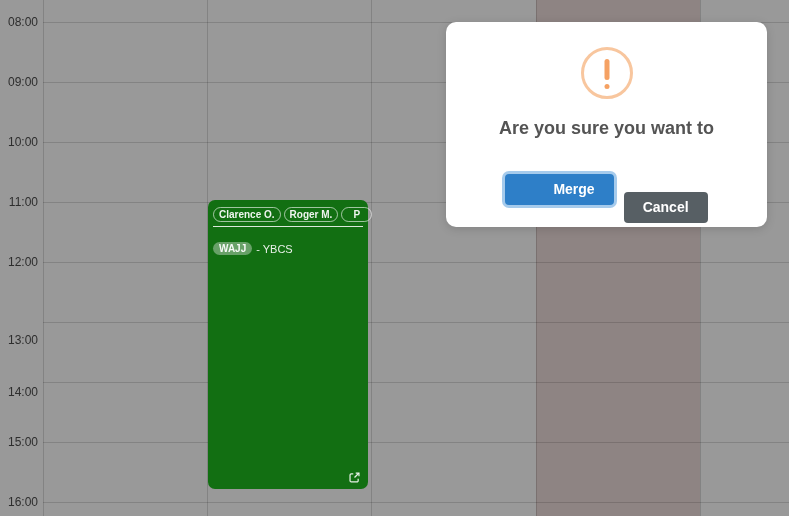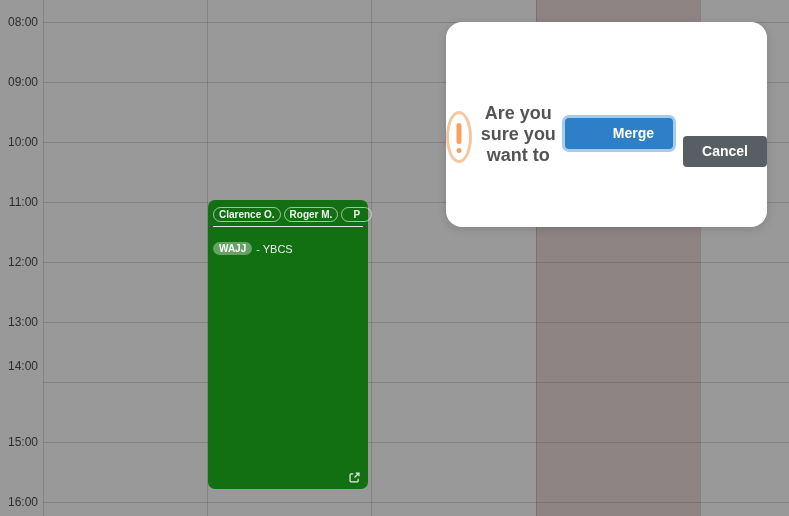--- a/index.html
+++ b/index.html
@@ -77,23 +77,23 @@
   .ext-link {
     position: absolute; right: 7px; bottom: 6px;
     width: 13px; height: 13px;
   }
 
   
   .modal {
     position: absolute; left: 446px; top: 22px;
     width: 321px; height: 205px;
     background: #ffffff;
-    border-radius: 16px;
+    border-radius: 10px;
     box-shadow: 0 2px 10px rgba(0,0,0,0.15);
-    display: flex; align-items: center;
+    display: flex; flex-direction: column; align-items: center;
     box-sizing: border-box;
   }
   .warn-icon {
     margin-top: 25px;
     width: 52px; height: 52px;
     border: 3px solid var(--icon-ring, #f8c69e);
     border-radius: 50%;
     box-sizing: border-box;
     position: relative;
   }
@@ -158,22 +158,22 @@
   <div class="hline" style="top:322px"></div>
   <div class="hline" style="top:382px"></div>
   <div class="hline" style="top:442px"></div>
   <div class="hline" style="top:502px"></div>
 
   <div class="time-label" style="top:22px">08:00</div>
   <div class="time-label" style="top:82px">09:00</div>
   <div class="time-label" style="top:142px">10:00</div>
   <div class="time-label" style="top:202px">11:00</div>
   <div class="time-label" style="top:262px">12:00</div>
-  <div class="time-label" style="top:322px">13:00</div>
-  <div class="time-label" style="top:366px">14:00</div>
+  <div class="time-label" style="top:340px">13:00</div>
+  <div class="time-label" style="top:392px">14:00</div>
   <div class="time-label" style="top:442px">15:00</div>
   <div class="time-label" style="top:502px">16:00</div>
 
   <div class="event">
     <div class="crew-row">
       <span class="crew-pill">Clarence O.</span>
       <span class="crew-pill">Roger M.</span>
       <span class="crew-pill small">P</span>
     </div>
     <div class="event-sep"></div>

